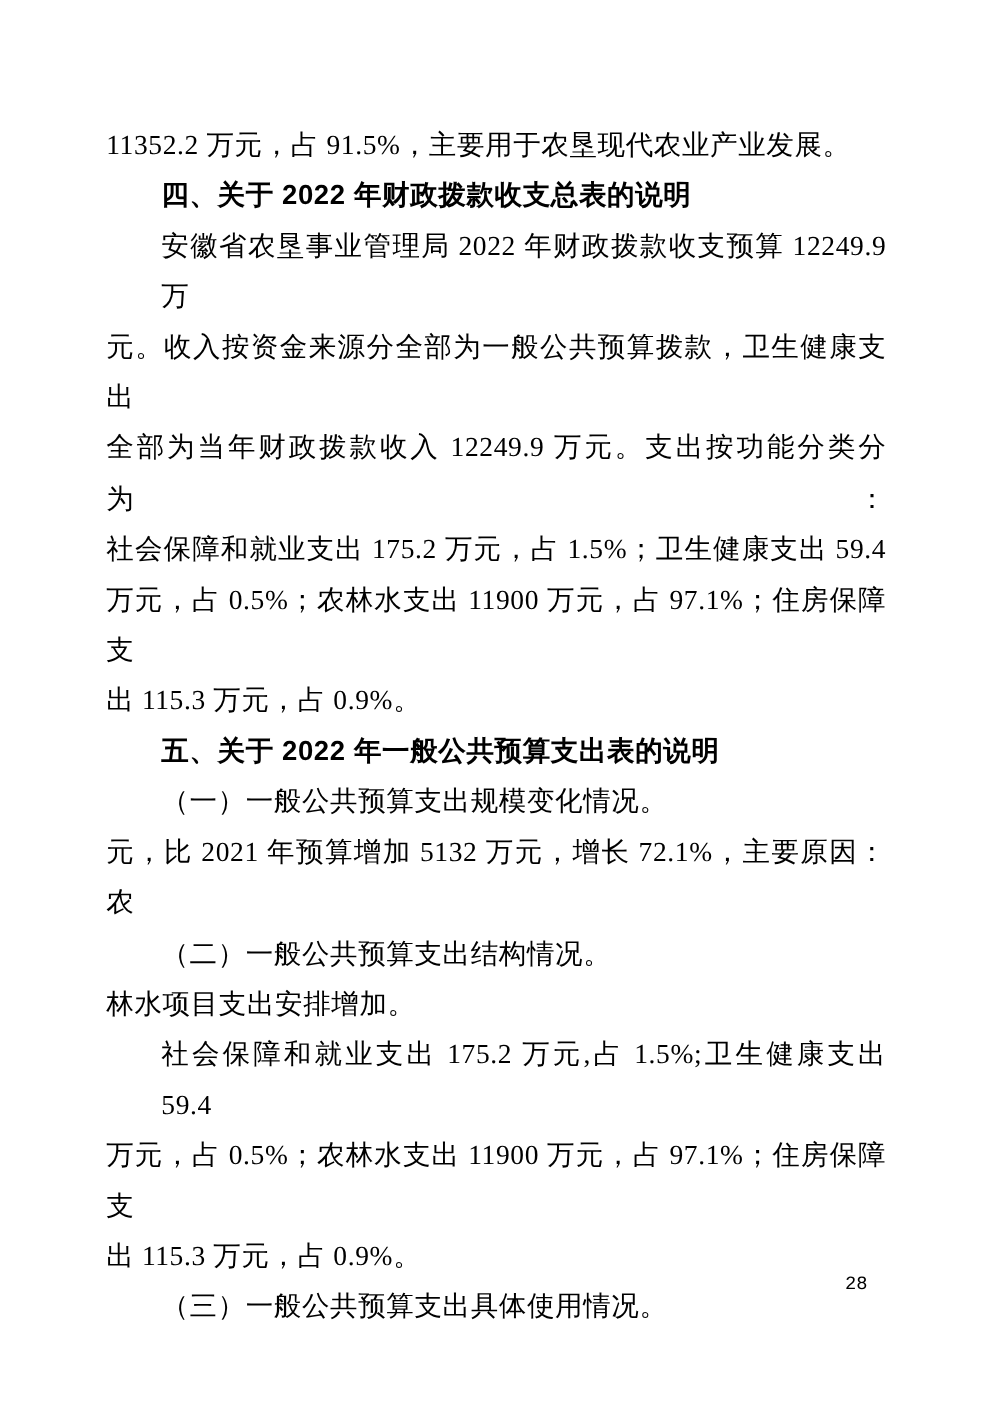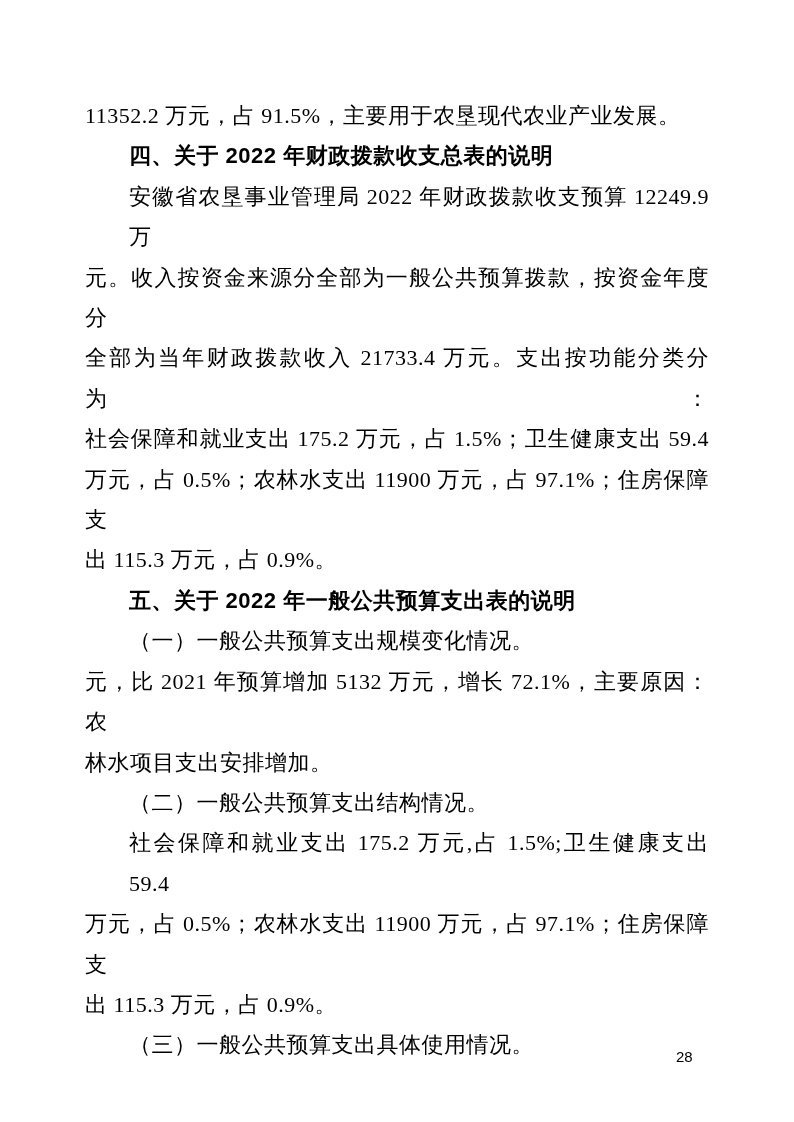--- a/index.html
+++ b/index.html
@@ -38,42 +38,41 @@
     font-family: "Liberation Sans", "DejaVu Sans", sans-serif;
     font-weight: 700;
   }
   .h-kai { font-weight: 400; }
   .page-number {
     position: absolute;
     left: 676px;
     top: 1018px;
     font-size: 15px;
     line-height: 20px;
-    font-family: Liberation Sans, sans-serif;
-    margin-top: 29px;
+    font-family: Liberation Mono, monospace;
   }
 </style>
 </head>
 <body>
 
 <div class="page">
   <div class="content">
     <div class="line">11352.2 万元，占 91.5%，主要用于农垦现代农业产业发展。</div>
     <div class="line h-hei indent">四、关于 2022 年财政拨款收支总表的说明</div>
     <div class="line indent fill">安徽省农垦事业管理局 2022 年财政拨款收支预算 12249.9 万</div>
-    <div class="line fill">元。收入按资金来源分全部为一般公共预算拨款，按资金年度分</div>
-    <div class="line fill">全部为当年财政拨款收入 21733.4 万元。支出按功能分类分为：</div>
+    <div class="line fill">元。收入按资金来源分全部为一般公共预算拨款，卫生健康支出</div>
+    <div class="line fill">全部为当年财政拨款收入 12249.9 万元。支出按功能分类分为：</div>
     <div class="line fill">社会保障和就业支出 175.2 万元，占 1.5%；卫生健康支出 59.4</div>
     <div class="line fill">万元，占 0.5%；农林水支出 11900 万元，占 97.1%；住房保障支</div>
     <div class="line">出 115.3 万元，占 0.9%。</div>
     <div class="line h-hei indent">五、关于 2022 年一般公共预算支出表的说明</div>
     <div class="line h-kai indent">（一）一般公共预算支出规模变化情况。</div>
     <div class="line fill">元，比 2021 年预算增加 5132 万元，增长 72.1%，主要原因：农</div>
+    <div class="line h-kai indent">（二）一般公共预算支出结构情况。</div>
     <div class="line">林水项目支出安排增加。</div>
-    <div class="line h-kai indent">（二）一般公共预算支出结构情况。</div>
     <div class="line indent fill">社会保障和就业支出 175.2 万元,占 1.5%;卫生健康支出 59.4</div>
     <div class="line fill">万元，占 0.5%；农林水支出 11900 万元，占 97.1%；住房保障支</div>
     <div class="line">出 115.3 万元，占 0.9%。</div>
     <div class="line h-kai indent">（三）一般公共预算支出具体使用情况。</div>
 
   </div>
   <div class="page-number">28</div>
 </div>
 
 </body></html>

